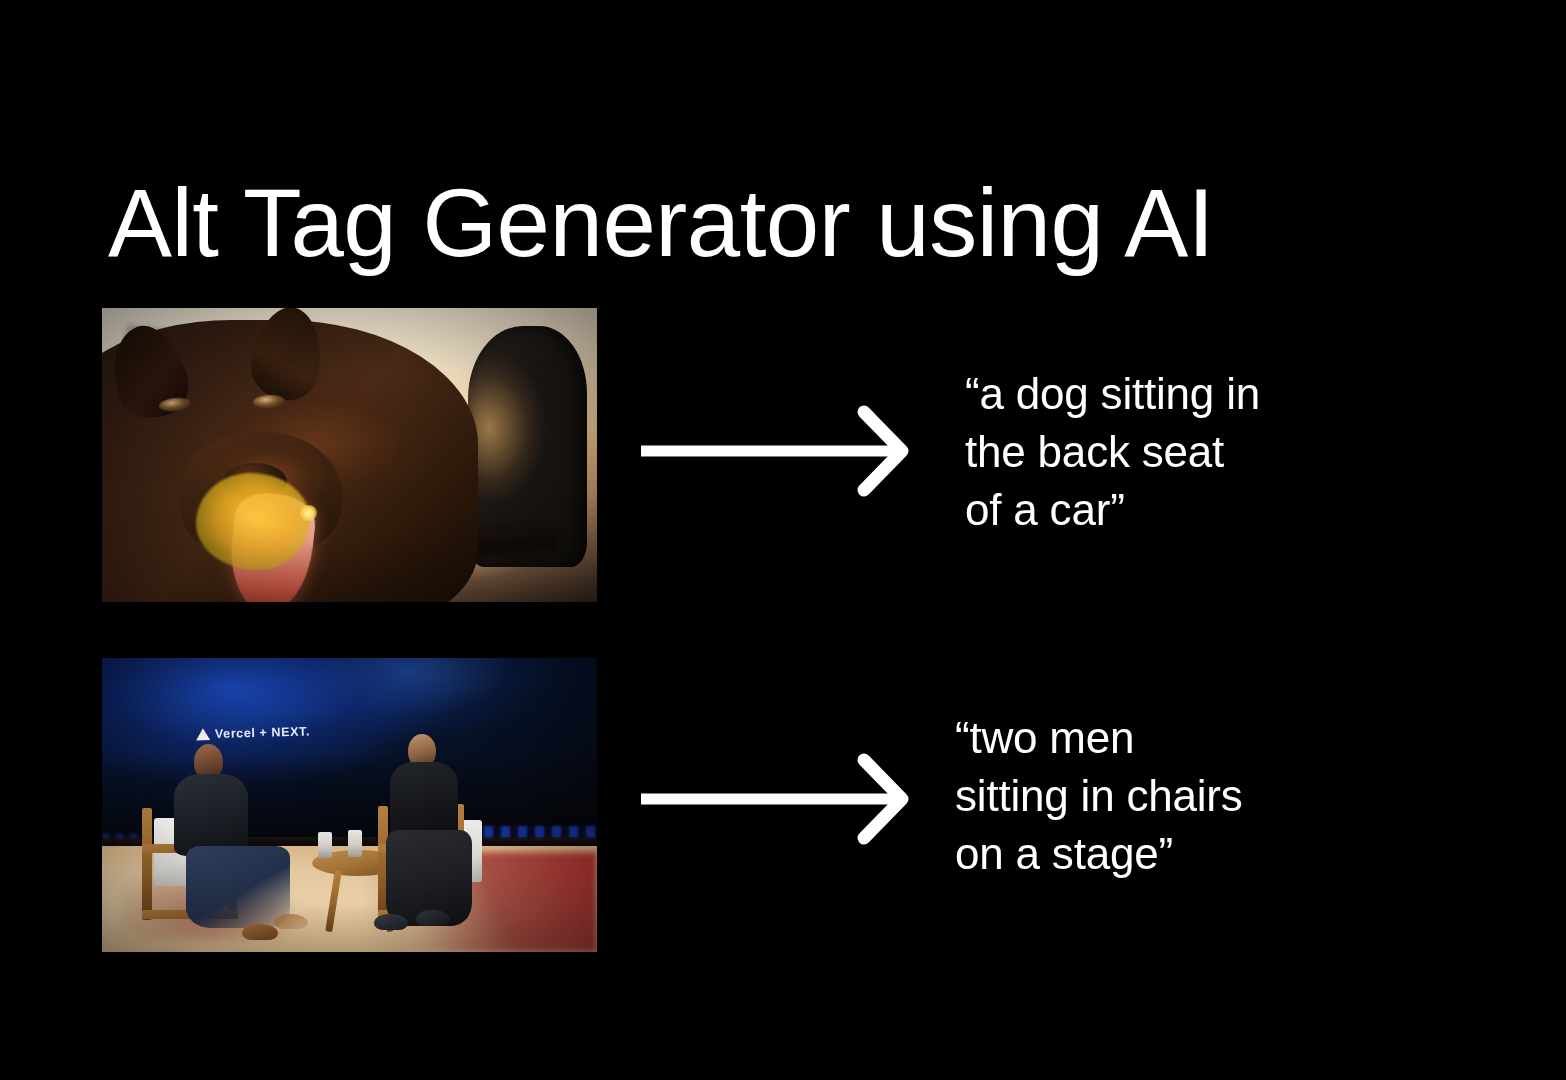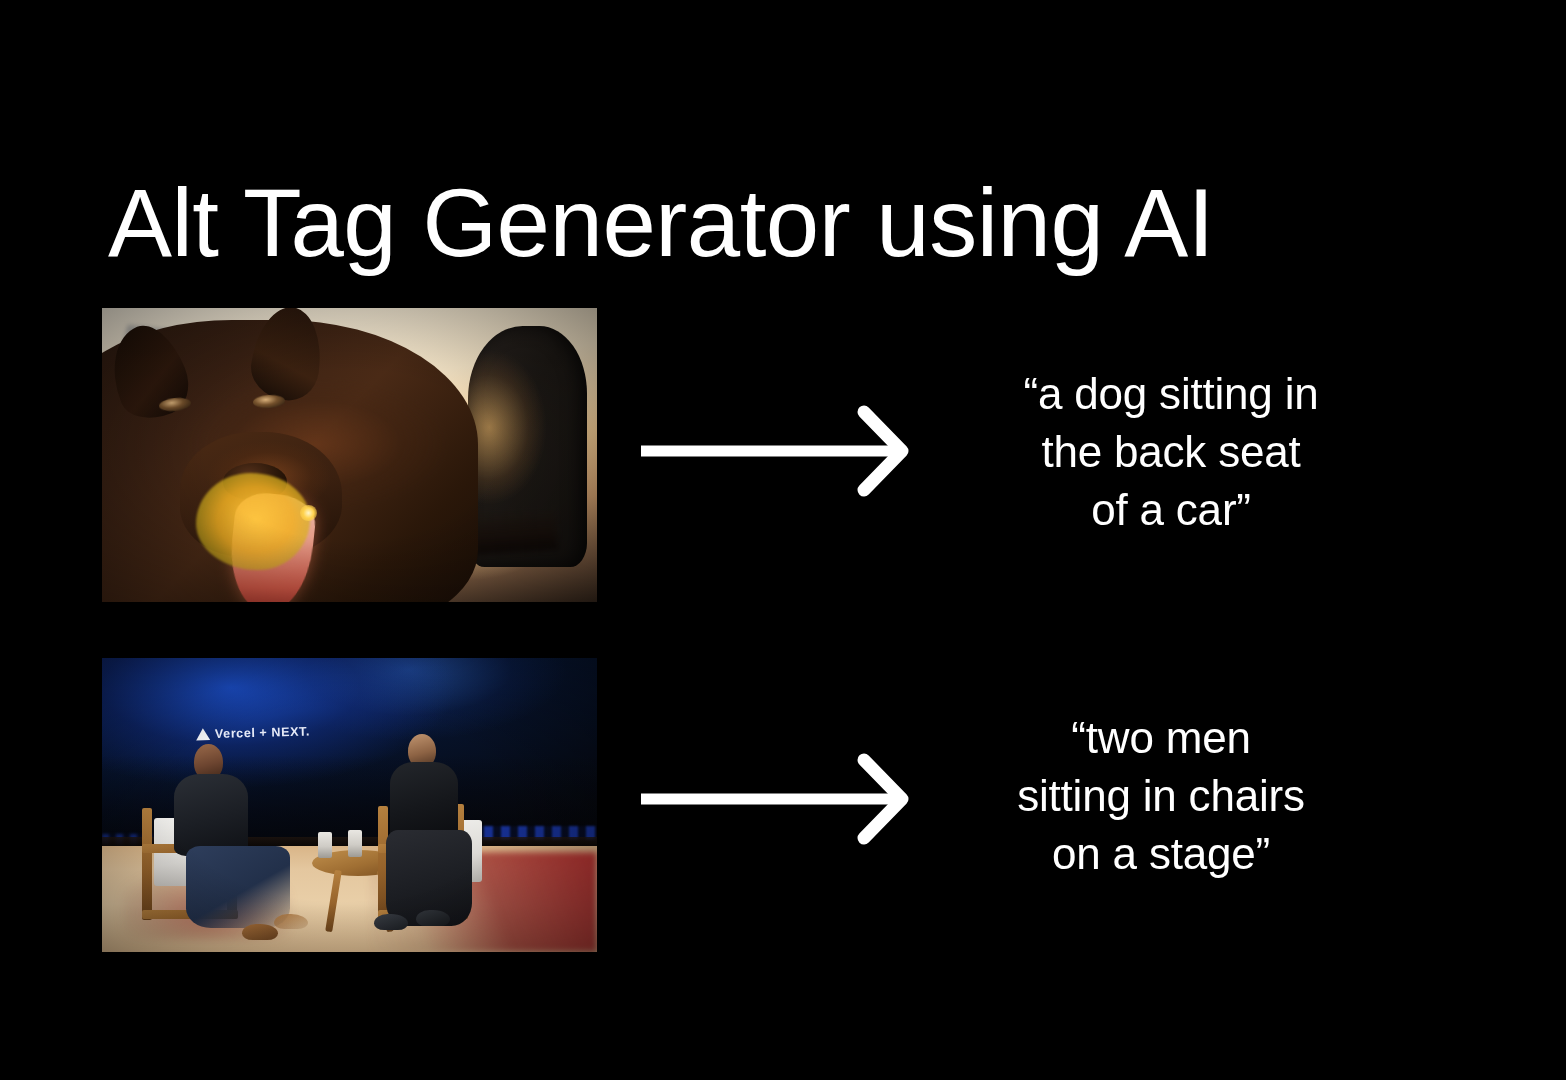--- a/index.html
+++ b/index.html
@@ -360,21 +360,21 @@
   }
   .row-2 .arrow { top: 88px; }
 
   
   .caption {
     position: absolute;
     color: #ffffff;
     font-size: 44px;
     line-height: 58px;
     font-weight: 400;
-    text-align: center;
+    text-align: left;
     letter-spacing: -0.2px;
     white-space: pre-line;
   }
   .caption-1 {
     left: 965px;
     top: 57px;
     width: 412px;
   }
   .caption-2 {
     left: 955px;

